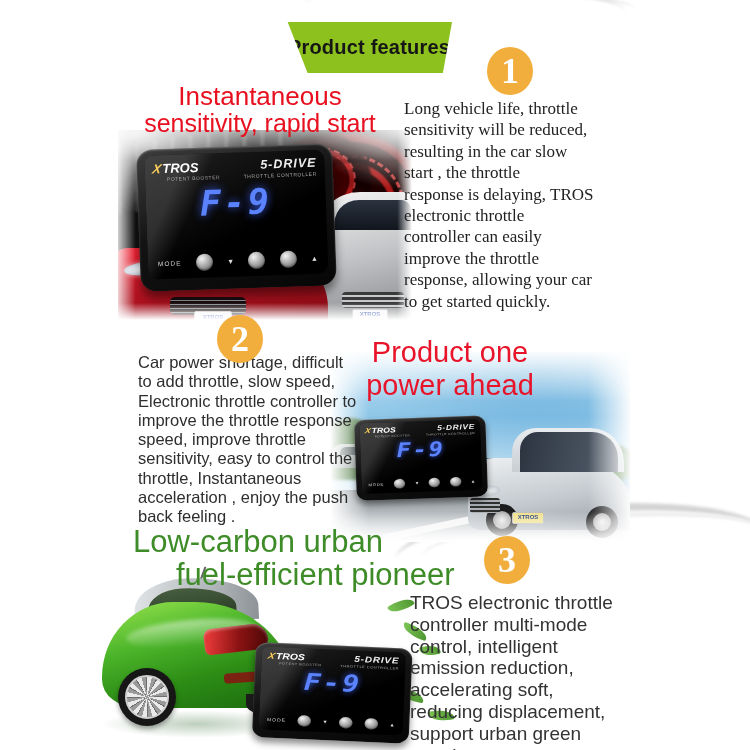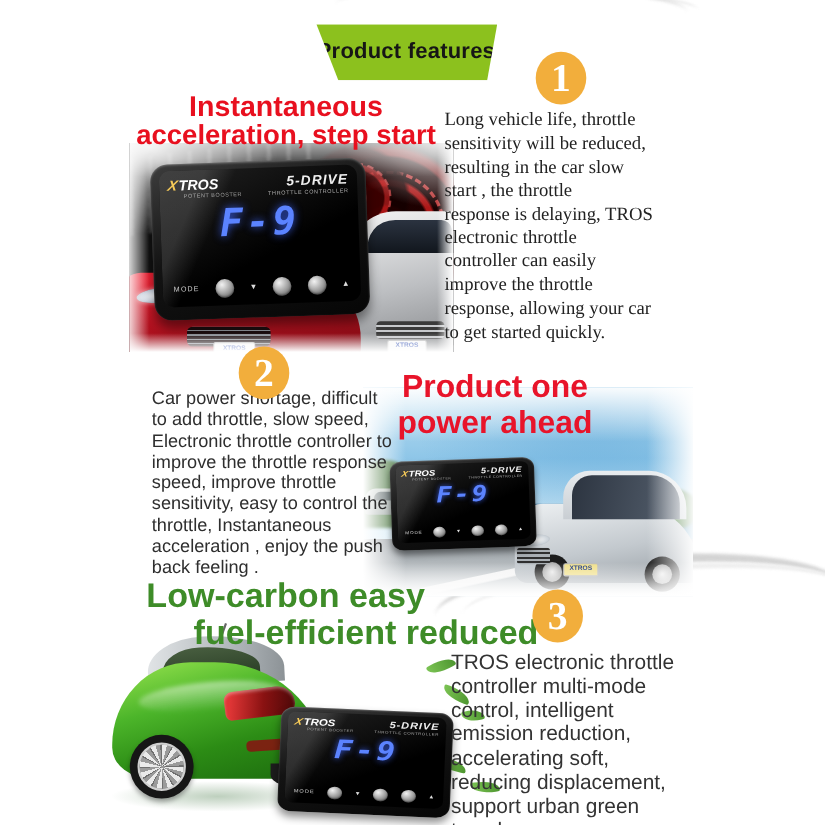--- a/index.html
+++ b/index.html
@@ -27,21 +27,21 @@
 
   
   .badge{width:46px;height:48px;border-radius:50%;background:#f2ae3c;color:#fff;
          display:flex;align-items:center;justify-content:center;
          font-family:"Liberation Serif",serif;font-weight:bold;font-size:36px;z-index:7;}
   .b1{left:487px;top:47px;}
   .b2{left:217px;top:315px;}
   .b3{left:484px;top:536px;}
 
   
-  .hline{position:absolute;font-weight:bold;white-space:nowrap;z-index:6;}
+  .hline{position:absolute;font-weight:normal;white-space:nowrap;z-index:6;}
   .h1a{left:112px;width:296px;top:81px;text-align:center;font-size:26px;color:#e8101f;}
   .h1b{left:100px;width:320px;top:109px;text-align:center;font-size:25px;color:#e8101f;}
   .h2a{left:330px;width:240px;top:336px;text-align:center;font-size:29px;color:#e8142a;}
   .h2b{left:330px;width:240px;top:369px;text-align:center;font-size:29px;color:#e8142a;}
   .h3a{left:133px;top:524px;font-size:31px;color:#3e8c28;}
   .h3b{left:176px;top:557px;font-size:31px;color:#3e8c28;}
 
   
   .para{position:absolute;white-space:pre-line;z-index:6;}
   .p1{left:404px;top:98px;width:268px;font-family:"Liberation Serif",serif;
@@ -219,21 +219,21 @@
 
 <div class="abs banner">
   <span>Product features</span>
 </div>
 
 <div class="abs badge b1">1</div>
 <div class="abs badge b2">2</div>
 <div class="abs badge b3">3</div>
 
 <div class="hline h1a">Instantaneous</div>
-<div class="hline h1b">acceleration, step start</div>
+<div class="hline h1b">sensitivity, rapid start</div>
 <div class="para p1">Long vehicle life, throttle
 sensitivity will be reduced,
 resulting in the car slow
 start , the throttle
 response is delaying, TROS
 electronic throttle
 controller can easily
 improve the throttle
 response, allowing your car
 to get started quickly.</div>
@@ -287,22 +287,22 @@
     </div>
     <div class="cs2-wheel cs2-w1"></div>
     <div class="cs2-wheel cs2-w2"></div>
     <div class="cs2-light"></div>
     <div class="cs2-grille"></div>
     <div class="plate cs2-plate">XTROS</div>
   </div>
   <div class="photo2fade"></div>
 </div>
 
-<div class="hline h3a">Low-carbon easy</div>
-<div class="hline h3b">fuel-efficient reduced</div>
+<div class="hline h3a">Low-carbon urban</div>
+<div class="hline h3b">fuel-efficient pioneer</div>
 <div class="para p3">TROS electronic throttle
 controller multi-mode
 control, intelligent
 emission reduction,
 accelerating soft,
 reducing displacement,
 support urban green
 travel .</div>
 
 <div class="abs car-green">

